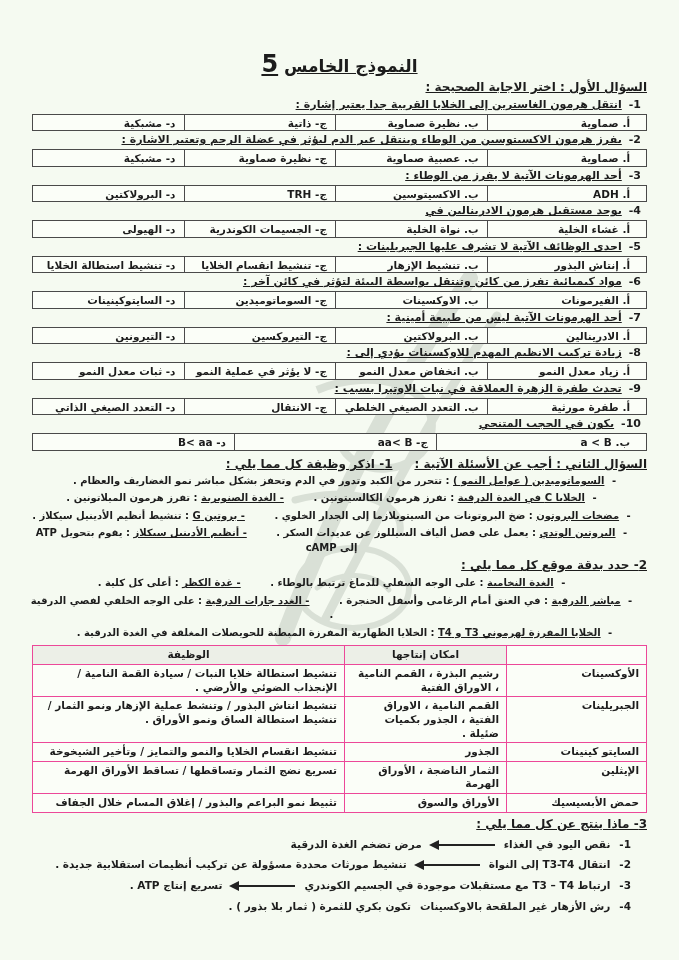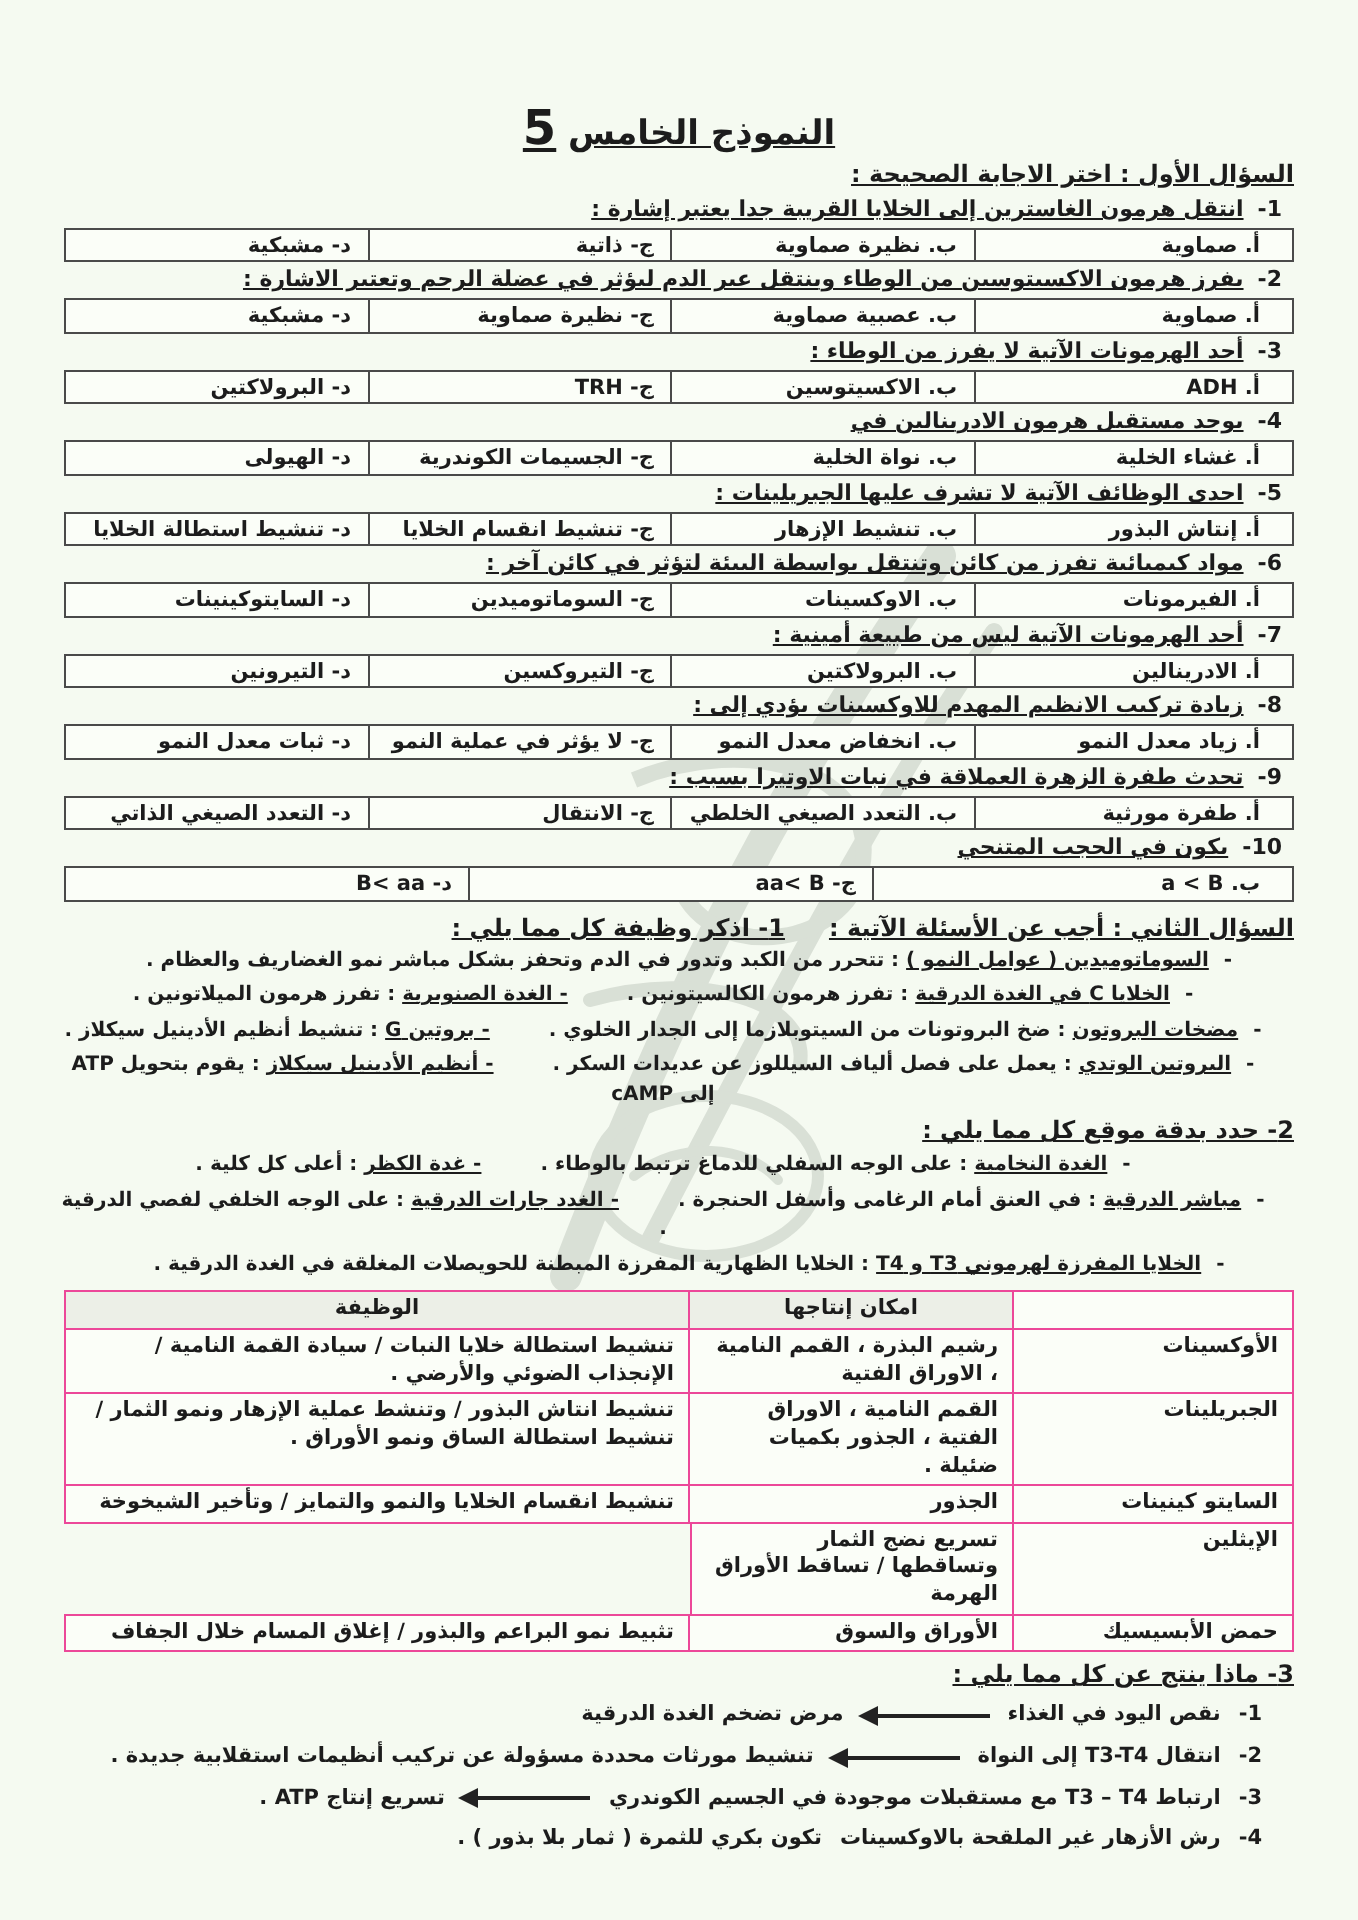--- a/index.html
+++ b/index.html
@@ -295,20 +295,21 @@
         </div>
 
         <div class="hrow">
           <div class="hcell">السايتو كينينات</div>
           <div class="hcell">الجذور</div>
           <div class="hcell">تنشيط انقسام الخلايا والنمو والتمايز / وتأخير الشيخوخة</div>
         </div>
 
         <div class="hrow">
           <div class="hcell">الإيثلين</div>
+          <div class="hcell">الثمار الناضجة ، الأوراق الهرمة</div>
           <div class="hcell">تسريع نضج الثمار وتساقطها / تساقط الأوراق الهرمة</div>
         </div>
 
         <div class="hrow">
           <div class="hcell">حمض الأبسيسيك</div>
           <div class="hcell">الأوراق والسوق</div>
           <div class="hcell">تثبيط نمو البراعم والبذور / إغلاق المسام خلال الجفاف</div>
         </div>
 
     </div>

